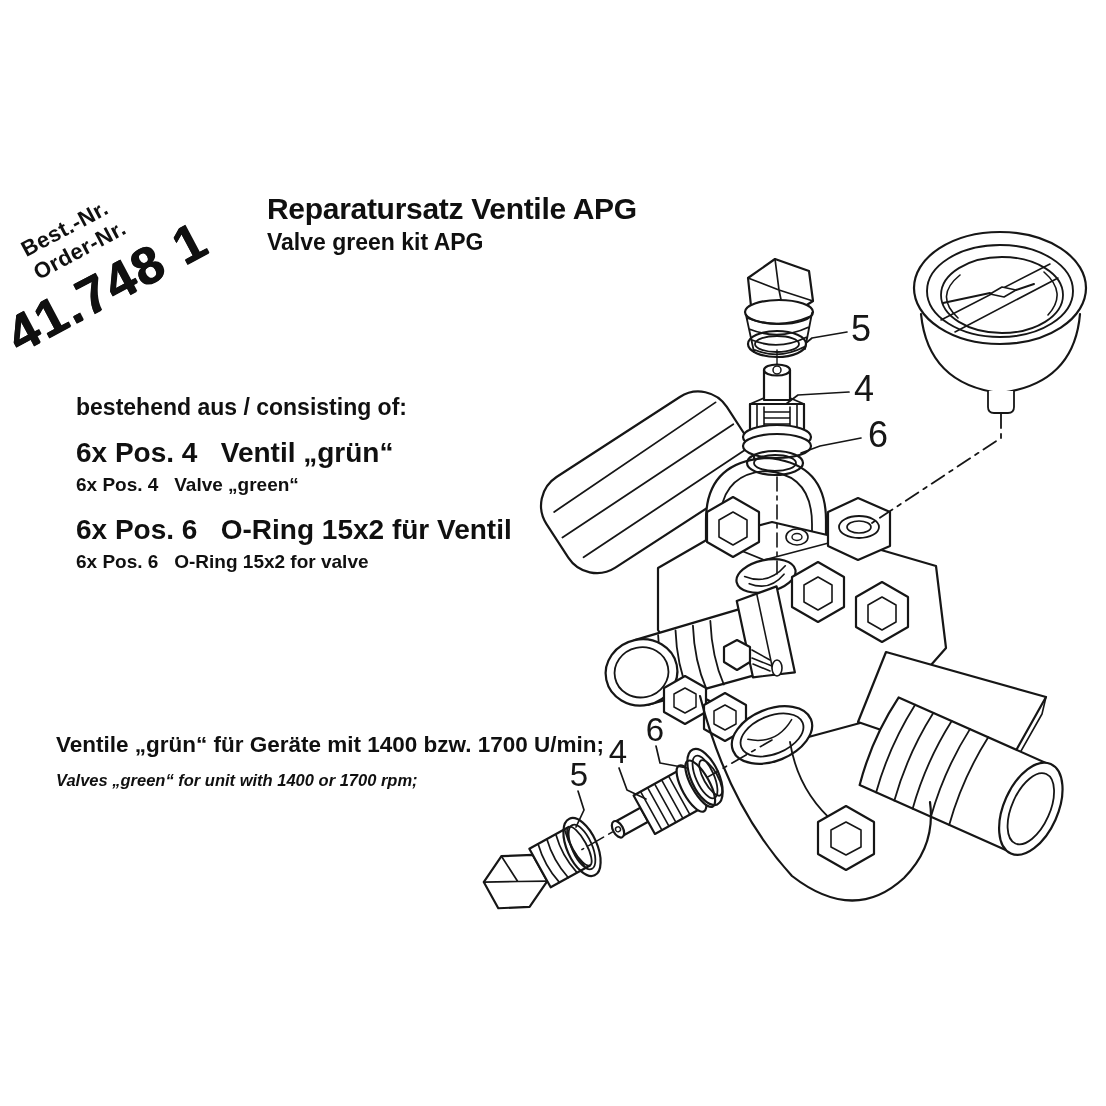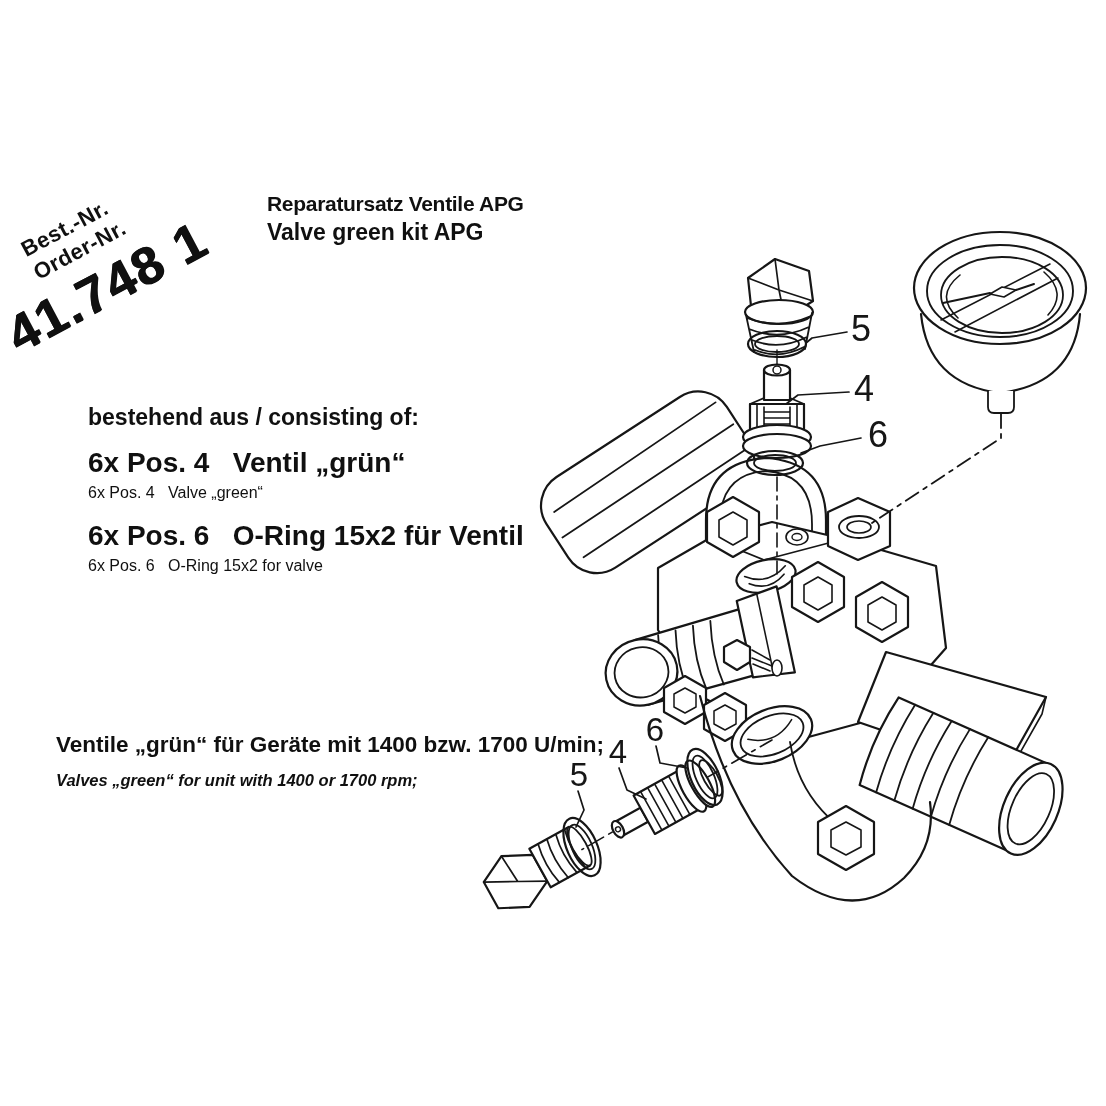--- a/index.html
+++ b/index.html
@@ -6,28 +6,28 @@
   .page{position:relative;width:1106px;height:1106px;background:#ffffff;overflow:hidden;
         font-family:"Liberation Sans",sans-serif;color:#101010;}
   
   .order{position:absolute;left:-29px;top:264px;transform:rotate(-28deg);transform-origin:0 0;
          font-weight:700;white-space:nowrap;}
   .order .small{font-size:22px;line-height:1.18;padding-left:52px;letter-spacing:.5px;}
   .order .big{font-size:52px;letter-spacing:2px;margin-top:2px;
               text-shadow:1px 0 currentColor,0 .5px currentColor;}
   
   .title{position:absolute;left:267px;top:192px;white-space:nowrap;}
-  .title .de{font-size:21px;font-weight:700;letter-spacing:-.3px;}
+  .title .de{font-size:30px;font-weight:700;letter-spacing:-.3px;}
   .title .en{font-size:23px;font-weight:700;margin-top:3px;}
   
-  .contents{position:absolute;left:88px;top:394px;white-space:nowrap;margin-top:10px;}
+  .contents{position:absolute;left:76px;top:394px;white-space:nowrap;}
   .contents .heading{font-size:23px;font-weight:700;margin-bottom:16px;}
   .item{margin-bottom:18px;}
   .item .de{font-size:28px;font-weight:700;white-space:pre;}
-  .item .en{font-size:16px;font-weight:400;margin-top:5px;white-space:pre;}
+  .item .en{font-size:19px;font-weight:700;margin-top:5px;white-space:pre;}
   
   .note{position:absolute;left:56px;top:732px;white-space:nowrap;}
   .note .de{font-size:22.5px;font-weight:700;}
   .note .en{font-size:16.5px;font-weight:700;font-style:italic;margin-top:13px;}
   
   svg.fig{position:absolute;left:0;top:0;}
   .ln{stroke:#161616;fill:none;stroke-linecap:round;stroke-linejoin:round;}
   .w{fill:#ffffff;}
   .callout{font-family:"Liberation Sans",sans-serif;fill:#161616;stroke:none;}
 </style>

